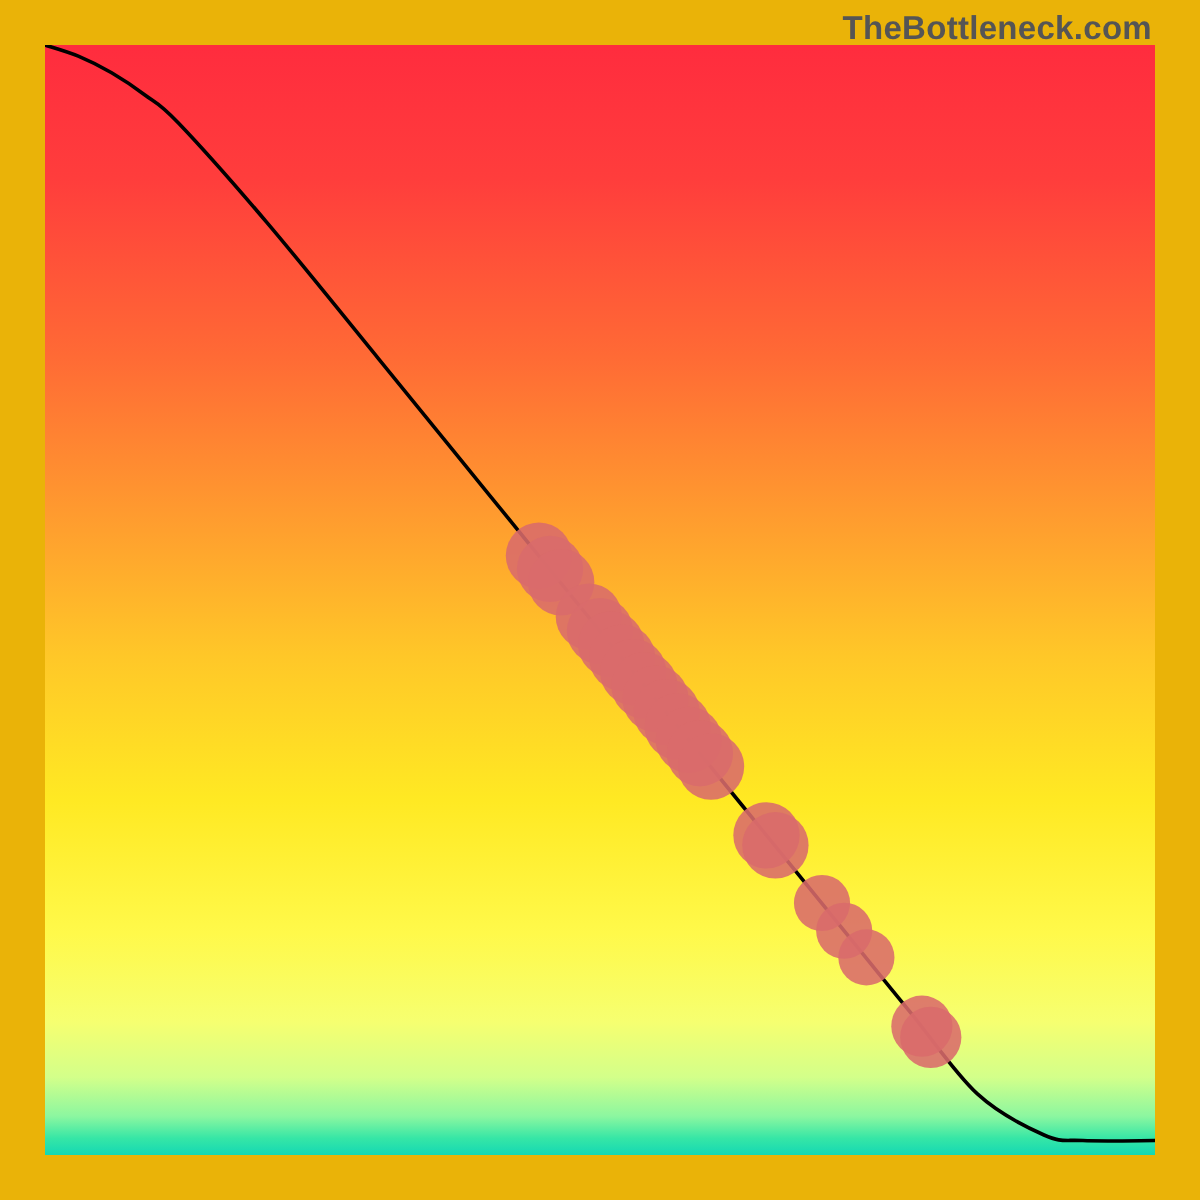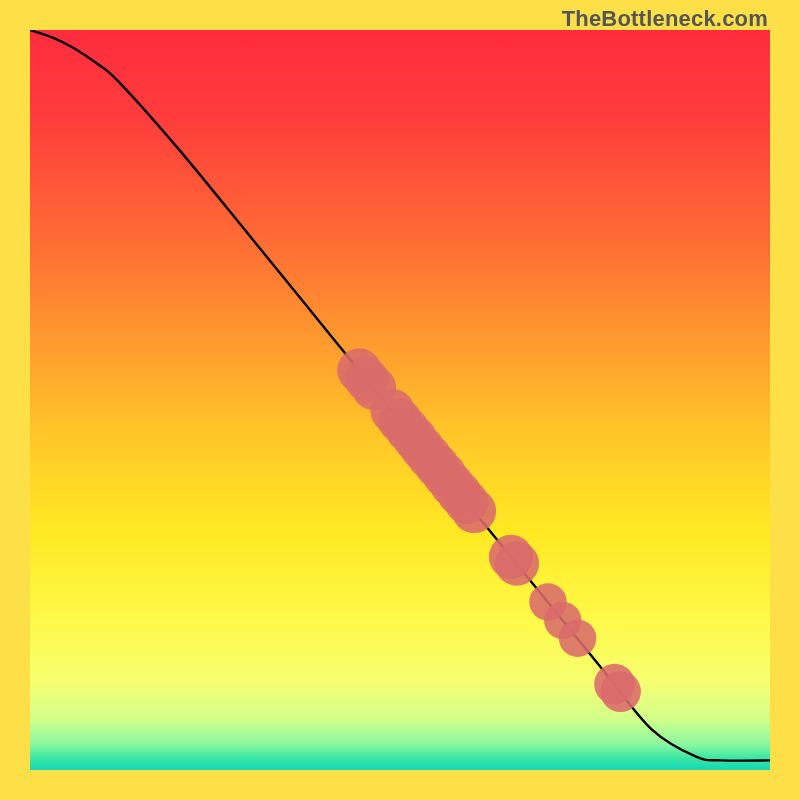--- a/index.html
+++ b/index.html
@@ -8,21 +8,21 @@
     width: 800px;
     height: 800px;
     overflow: hidden;
     background: #000;
     font-family: Arial, Helvetica, sans-serif;
   }
   .stage {
     position: relative;
     width: 800px;
     height: 800px;
-    background: #fde047;
+    background: #eab308;
   }
   .plot {
     position: absolute;
     left: 30px;
     top: 30px;
     width: 740px;
     height: 740px;
     
   }
   svg.gradient-bg {

